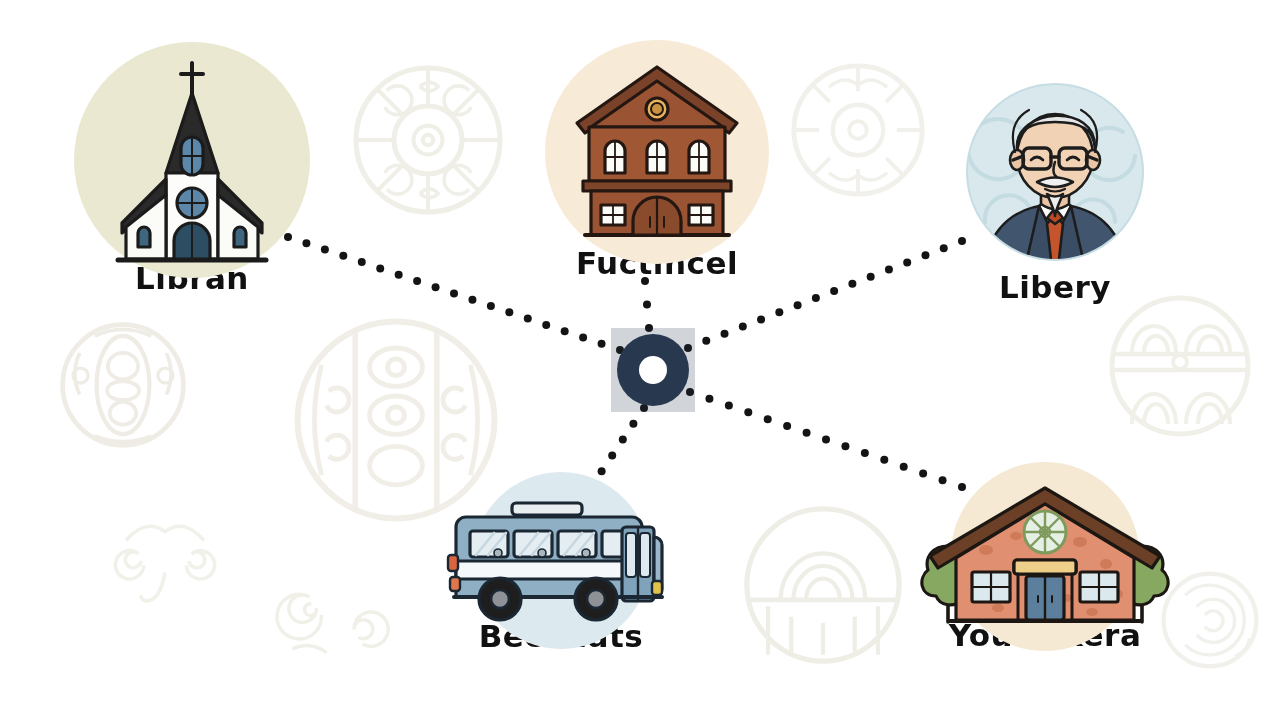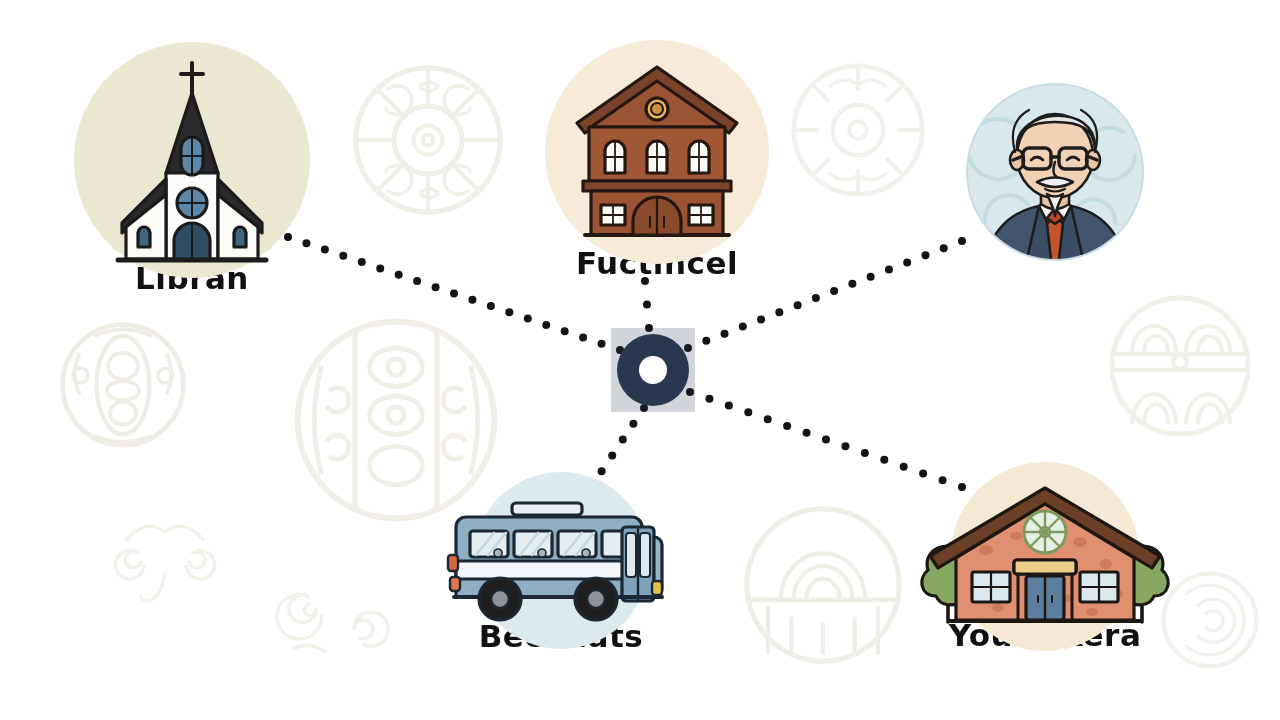--- a/index.html
+++ b/index.html
@@ -467,20 +467,21 @@
 
           <path d="M82,110 q18,-9 36,0 q-18,10 -36,0 Z" fill="#f0f0f0"></path>
 
           <path d="M90,117 q10,5 20,0" fill="none" stroke-width="2.2"></path>
 
           <path d="M92,122 q8,18 8,22 q0,-4 8,-22 q-8,5 -16,0 Z" fill="#eeeeee"></path>
         </g>
         <circle cx="100" cy="100" r="88" fill="none" stroke="#c5dde3" stroke-width="2"></circle>
       </svg>
     </div>
+    <div class="node-label" style="font-size: 31px; color: rgb(17, 17, 17); margin-top: -0.18px;">Libery</div>
   </div>
 
   <div class="node" id="node-bus" style="width: 250px; left: 436px; top: 485px;">
     <div class="node-art" style="width: 250px; height: 150px;">
       <div class="halo" style="width: 177px; height: 177px; background: rgb(220, 233, 239); top: -13px;"></div>
       <svg class="icon-svg" width="250" height="150" viewBox="0 0 250 150">
         <g stroke="#1b2733" stroke-width="3.2" stroke-linejoin="round" stroke-linecap="round">
 
           <rect x="76" y="18" width="70" height="12" rx="4" fill="#e9eef1"></rect>
 

